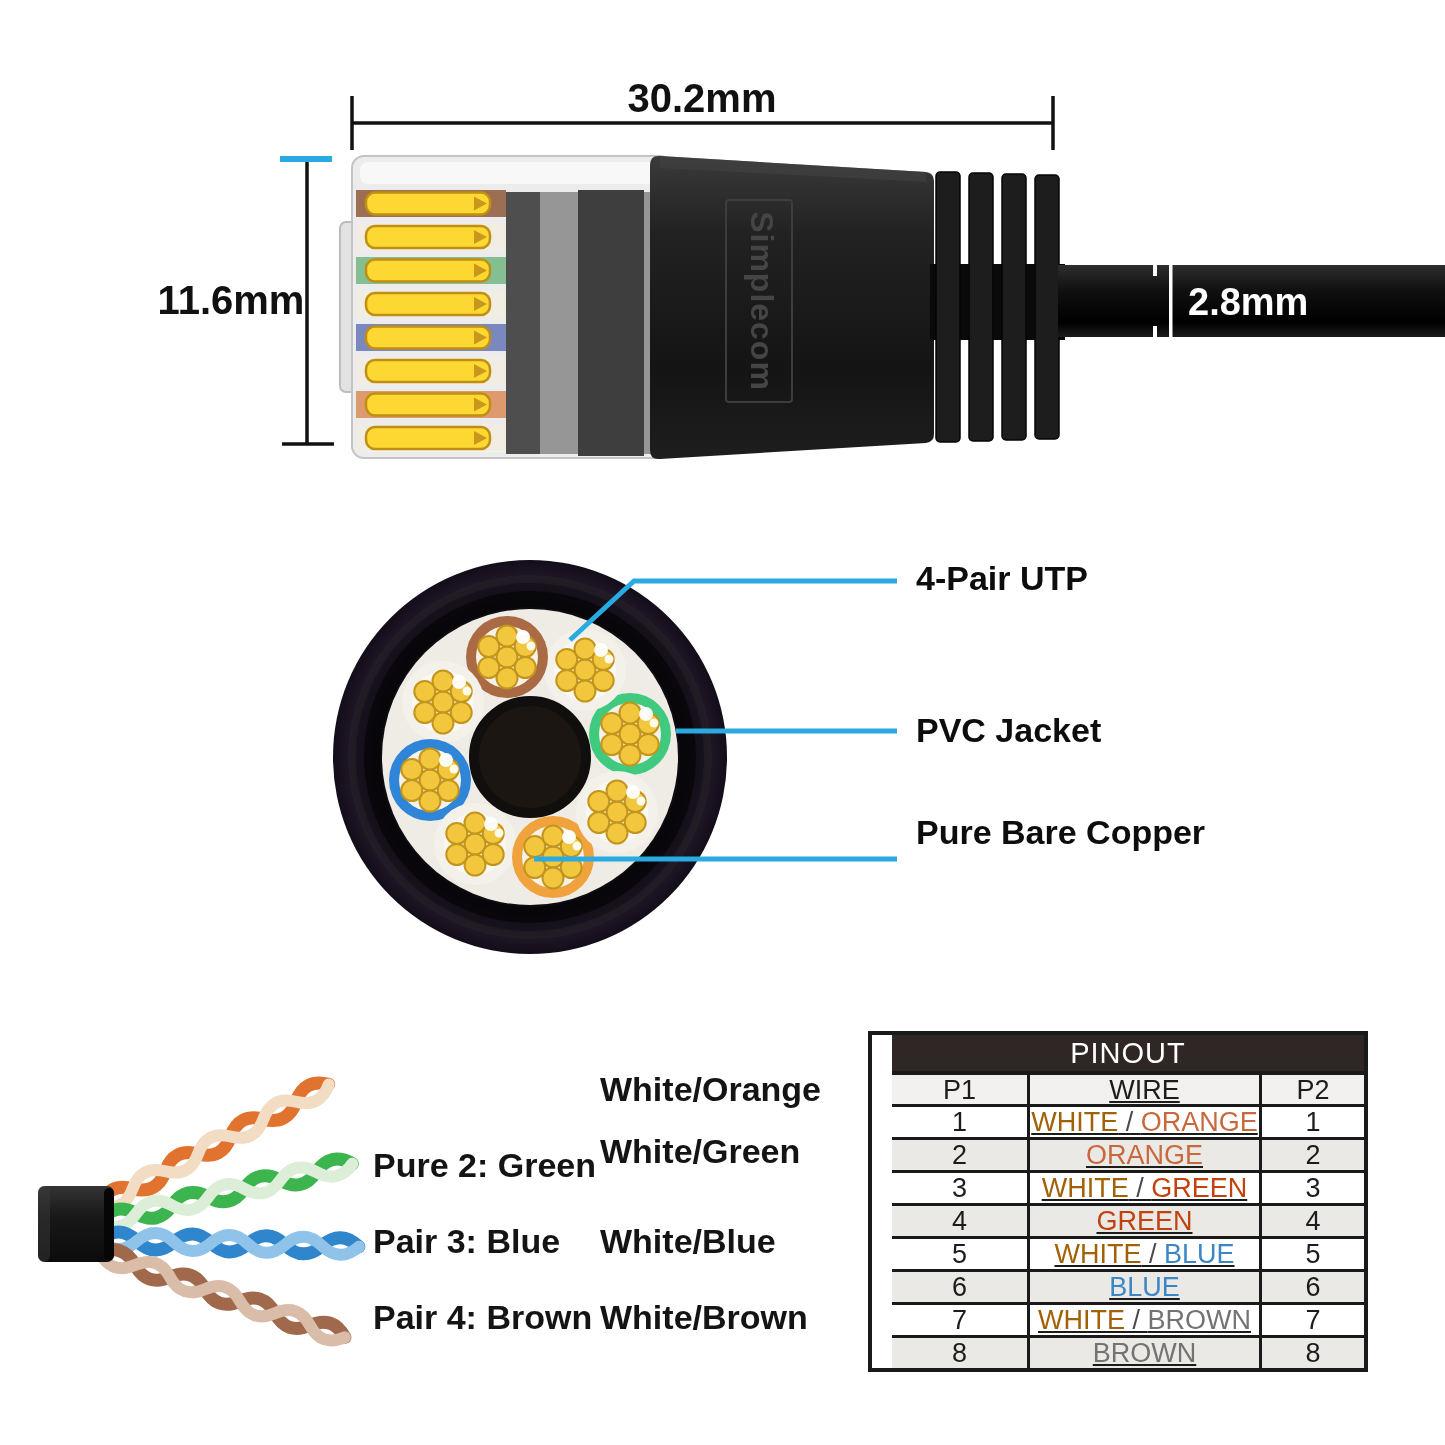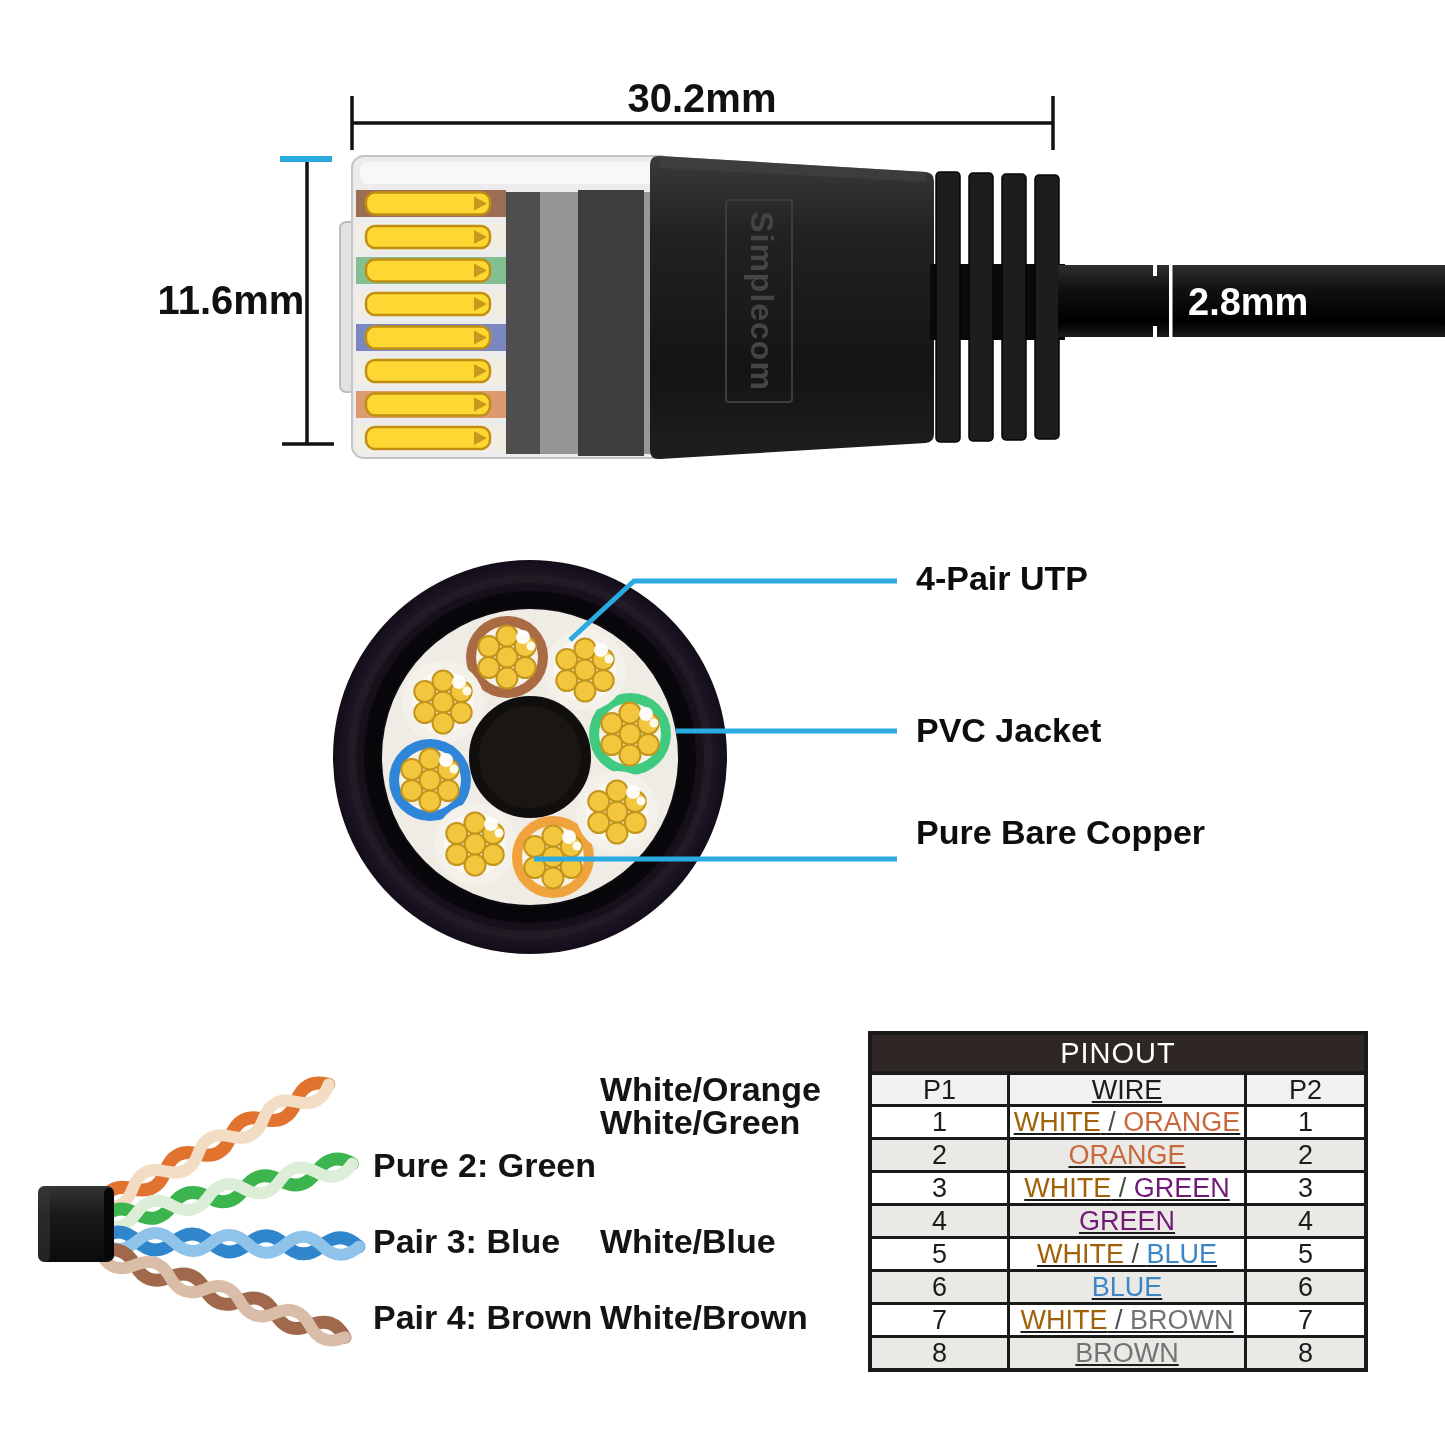--- a/index.html
+++ b/index.html
@@ -6,35 +6,35 @@
   #page{position:relative;width:1445px;height:1445px;background:#fff;overflow:hidden;
         font-family:"Liberation Sans",sans-serif;}
   svg{position:absolute;left:0;}
   .dim-text{font:700 40px "Liberation Sans",sans-serif;fill:#111;}
   .cable-dim-text{font:700 38px "Liberation Sans",sans-serif;fill:#fff;}
   .brand-text{font:700 32px "Liberation Sans",sans-serif;fill:#454545;letter-spacing:1px;}
   .callout-label{position:absolute;font:700 34px "Liberation Sans",sans-serif;color:#0d0d0d;white-space:nowrap;}
   .pair-label{position:absolute;font:700 34px "Liberation Sans",sans-serif;color:#141414;white-space:nowrap;}
   
   .pinout{position:absolute;left:868px;top:1031px;width:500px;border:4px solid #1a1a1a;
-          background:#fff;box-sizing:border-box;}
+          background:#fff;box-sizing:border-box;padding-left:20px;}
   .pinout-title{height:36px;line-height:36px;background:#2e2725;color:#fff;text-align:center;
                 font-size:29px;letter-spacing:1px;}
   .p-row{display:flex;height:33px;line-height:30px;text-align:center;border-top:3px solid #1a1a1a;
          box-sizing:border-box;font-size:27px;color:#1c1c1c;}
   .p-c1{width:138px;border-right:3px solid #1a1a1a;box-sizing:border-box;}
   .p-c2{flex:1;border-right:3px solid #1a1a1a;box-sizing:border-box;white-space:nowrap;overflow:hidden;text-decoration:underline;}
-  .p-c3{width:117px;}
+  .p-c3{width:102px;}
   .row-head{background:#f2f1ef;}
   .row-a{background:#ffffff;}
   .row-b{background:#ebe9e6;}
   .t-grey{color:#a16207;}
   .t-sep{color:#4a4a4a;}
   .t-orange{color:#c8683c;}
-  .t-green{color:#701a75;}
+  .t-green{color:#c2410c;}
   .t-blue{color:#3d86c6;}
   .t-brown{color:#737373;}
 </style>
 </head>
 <body>
 
 <div id="page">
 
   <svg style="top:0" width="1445" height="500" viewBox="0 0 1445 500">
     <defs>
@@ -259,21 +259,21 @@
     </g>
     <g>
       <rect x="38" y="1186" width="76" height="76" rx="7" fill="url(#sheathG)"></rect>
       <rect x="38" y="1186" width="12" height="76" rx="6" fill="#3a3a3a" opacity="0.5"></rect>
       <rect x="104" y="1188" width="10" height="72" rx="5" fill="#060606"></rect>
     </g>
   </svg>
 
   <div class="pair-label" style="left:600px;top:1070px">White/Orange</div>
   <div class="pair-label" style="left:373px;top:1146px">Pure 2: Green</div>
-  <div class="pair-label" style="left:600px;top:1103px">White/Green</div>
+  <div class="pair-label" style="left:600px;top:1132px">White/Green</div>
   <div class="pair-label" style="left:373px;top:1222px">Pair 3: Blue</div>
   <div class="pair-label" style="left:600px;top:1222px">White/Blue</div>
   <div class="pair-label" style="left:373px;top:1298px">Pair 4: Brown</div>
   <div class="pair-label" style="left:600px;top:1298px">White/Brown</div>
 
   <div class="pinout">
     <div class="pinout-title">PINOUT</div>
     <div class="p-row row-head" style="border-top-width:4px">
       <div class="p-c1">P1</div>
       <div class="p-c2">WIRE</div>

